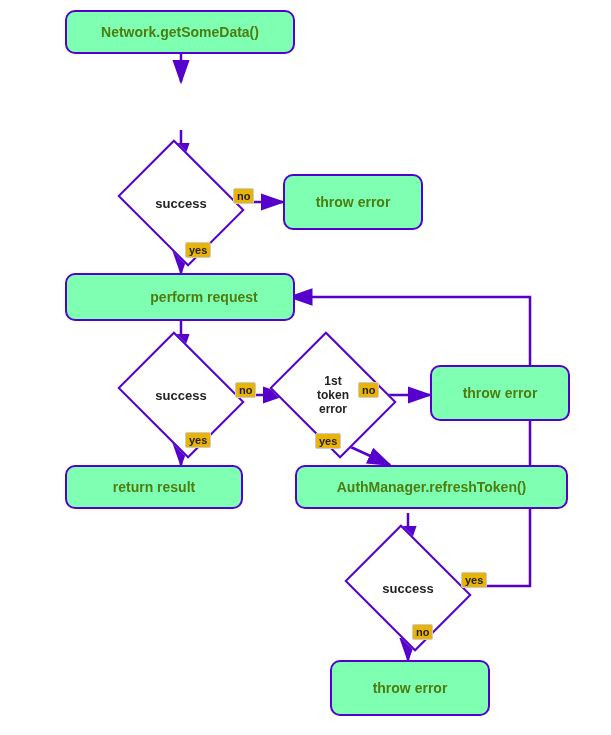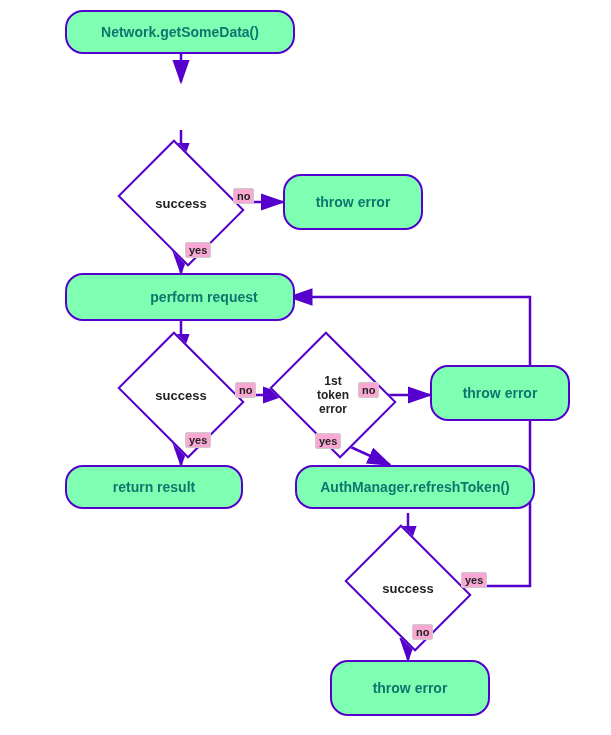--- a/index.html
+++ b/index.html
@@ -16,28 +16,28 @@
       position: relative;
       width: 611px;
       height: 735px;
     }
 
     
     .box {
       position: absolute;
       background: #7fffb2;
       border: 2.5px solid #5500cc;
-      border-radius: 18px;
+      border-radius: 10px;
       display: flex;
       align-items: center;
       justify-content: center;
       text-align: center;
       font-size: 14px;
       font-weight: bold;
-      color: #0f766e;
+      color: #4d7c0f;
     }
 
     
     .diamond-wrap {
       position: absolute;
       display: flex;
       align-items: center;
       justify-content: center;
     }
 
@@ -67,21 +67,21 @@
       height: 735px;
       pointer-events: none;
     }
 
     
     .arrow-label {
       position: absolute;
       font-size: 11px;
       font-weight: bold;
       color: #222;
-      background: #f9a8d4;
+      background: #eab308;
       padding: 1px 3px;
       border: 1px solid #ccc;
       border-radius: 2px;
     }
   </style>
 </head>
 <body>
 
 <div class="flowchart">
 
@@ -150,21 +150,21 @@
   </div>
 
   <div class="arrow-label" style="left:358px; top:382px;">no</div>
 
   <div class="arrow-label" style="left:315px; top:433px;">yes</div>
 
   <div class="box" style="left:430px; top:365px; width:140px; height:56px;">throw error</div>
 
   <div class="box" style="left:65px; top:465px; width:178px; height:44px;">return result</div>
 
-  <div class="box" style="left:295px; top:465px; width:240px; height:44px;">AuthManager.refreshToken()</div>
+  <div class="box" style="left:295px; top:465px; width:273px; height:44px;">AuthManager.refreshToken()</div>
 
   <div class="diamond-wrap" style="left:358px; top:548px; width:100px; height:80px;">
     <div class="diamond"></div>
     <span class="diamond-label">success</span>
   </div>
 
   <div class="arrow-label" style="left:461px; top:572px;">yes</div>
 
   <div class="arrow-label" style="left:412px; top:624px;">no</div>
 

